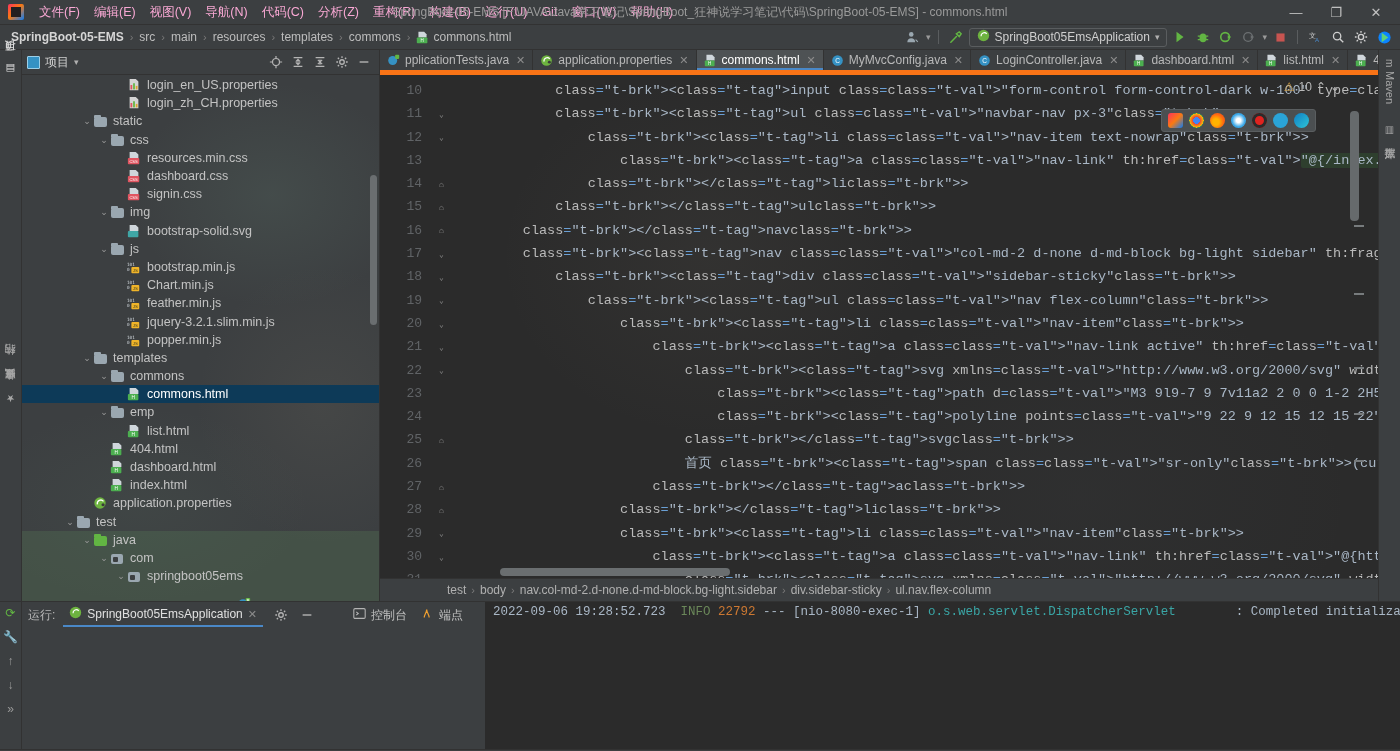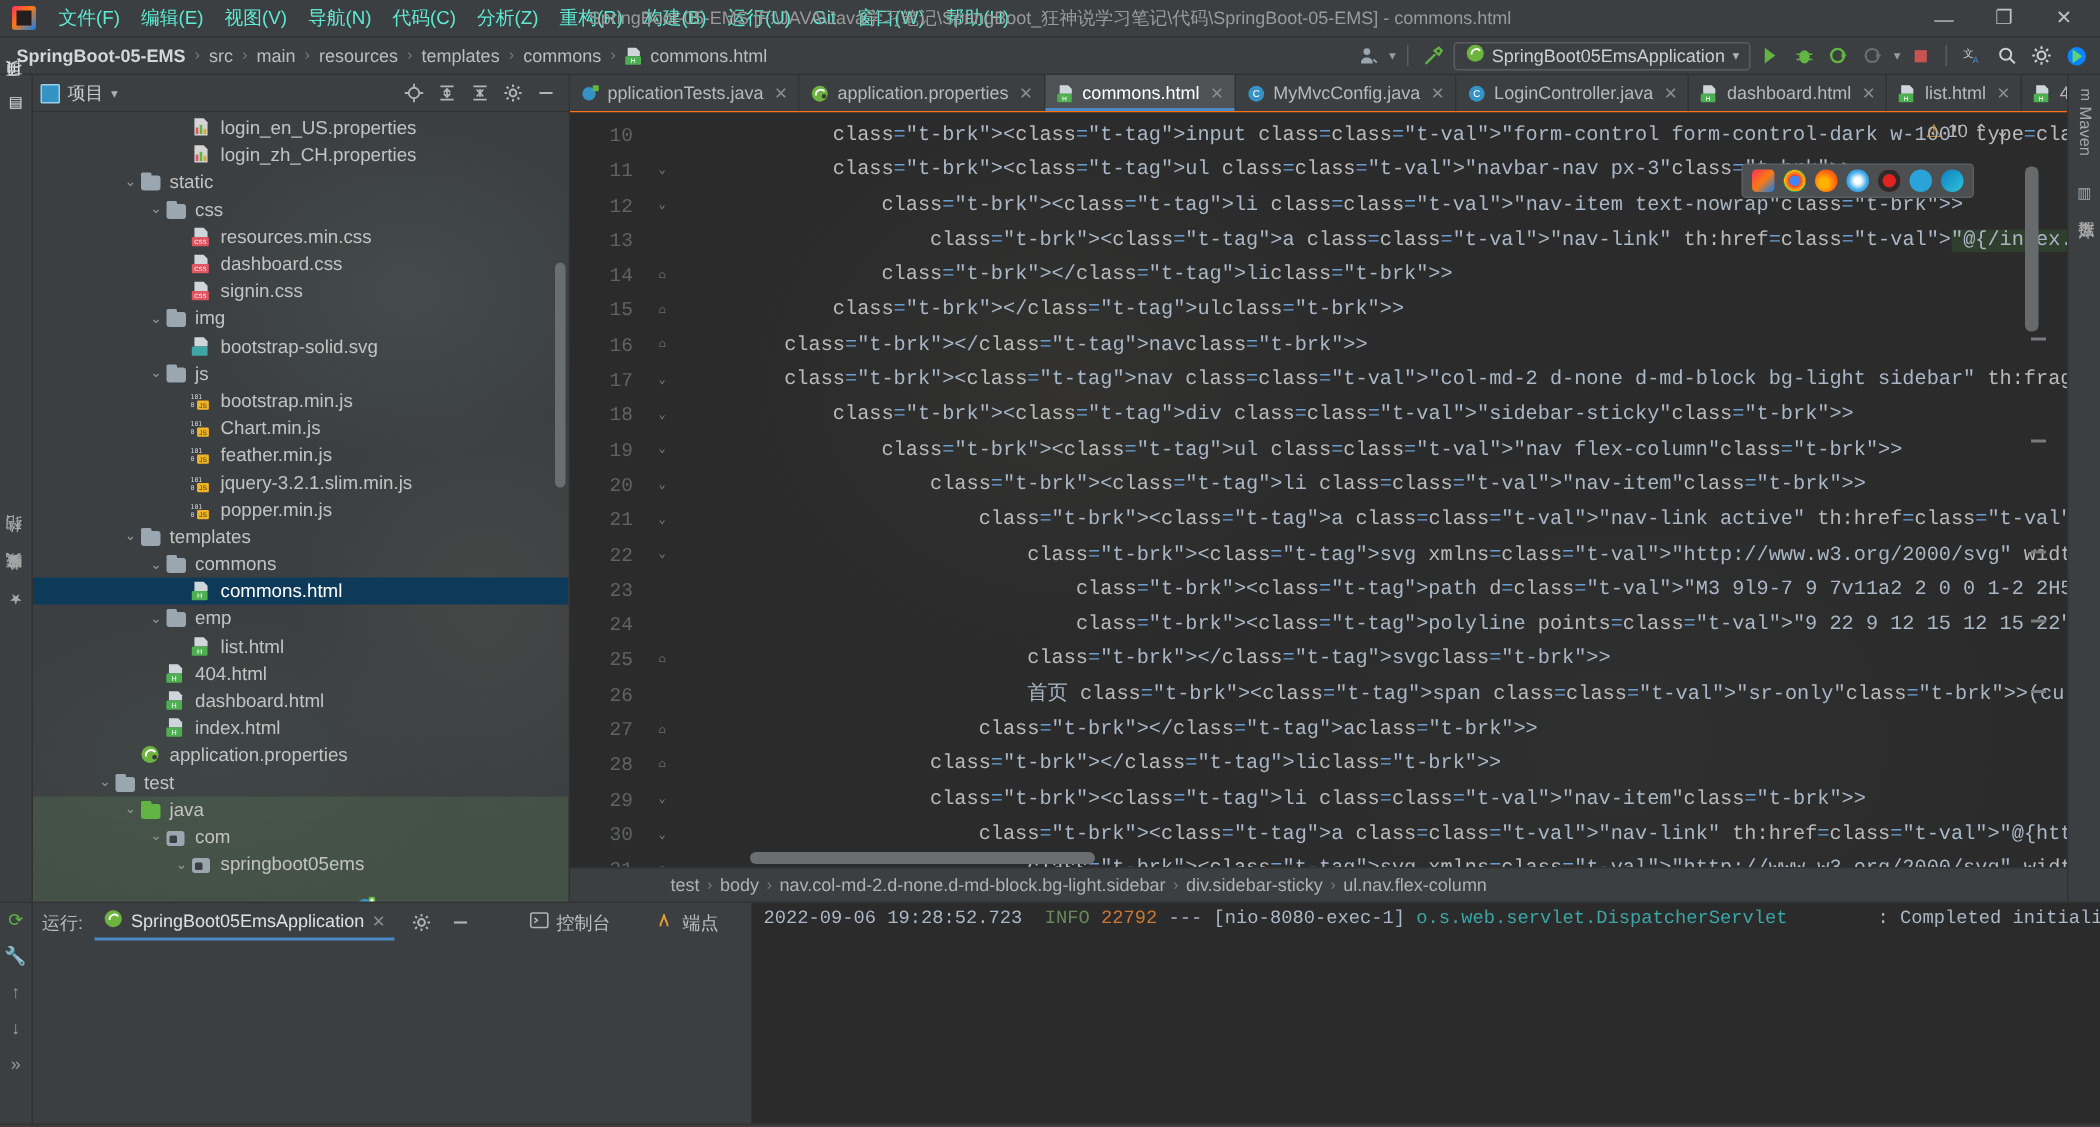--- a/index.html
+++ b/index.html
@@ -23,21 +23,21 @@
     width: 16px; height: 16px; margin: 0 8px 0 4px; border-radius: 2px;
     background: linear-gradient(135deg,#fe315d 0%,#f97a12 45%,#087cfa 100%);
     position: relative; flex: 0 0 auto;
   }
   .logo::after {
     content: ""; position: absolute; left: 3px; top: 3px; width: 10px; height: 10px;
     background: #231f20;
   }
   .menubar { display: flex; align-items: center; gap: 0px; }
   .menu-item {
-    padding: 3px 7px; color: #5eead4; font-size: 12.5px; white-space: nowrap; cursor: default;
+    padding: 3px 7px; color: #f9a8d4; font-size: 12.5px; white-space: nowrap; cursor: default;
   }
   .win-title {
     position: absolute; left: 0; right: 0; text-align: center;
     color: #9a9a9a; font-size: 12px; pointer-events: none;
   }
   .win-btns { margin-left: auto; display: flex; align-items: center; gap: 0; z-index: 2; }
   .win-btn {
     width: 40px; height: 25px; display: flex; align-items: center; justify-content: center;
     color: #c0c0c0; font-size: 13px;
   }
@@ -121,21 +121,21 @@
 
   .tree-scrollbar {
     position: absolute; right: 2px; top: 100px; width: 7px; height: 150px;
     background: #6a6e70; border-radius: 4px;
   }
 
   
   .editor-area { flex: 1; display: flex; flex-direction: column; background:#2b2b2b; min-width:0;}
   .tabsbar {
     display: flex; align-items: stretch; height: 25px; background: #3c3f41;
-    border-bottom: 1px solid #f97316; overflow: hidden;
+    border-bottom: 5px solid #f97316; overflow: hidden;
   }
   .etab {
     display: flex; align-items: center; gap: 5px; padding: 0 7px;
     font-size: 12px; color: #b9b9b9; border-right: 1px solid #323232;
     white-space: nowrap; position: relative; background:#3c3f41;
   }
   .etab.active { background: #4e5254; color: #ffffff; }
   .etab.active::after {
     content:""; position:absolute; left:0; right:0; bottom:0; height:2px; background:#4a88c7;
   }
@@ -201,21 +201,21 @@
     border-right:1px solid #323232;
   }
   .run-main { flex:1; display:flex; flex-direction:row; min-width:0; }
   .run-head { height: 26px; display:flex; align-items:center; padding:0 6px; gap:8px; }
   .run-label { color:#b9b9b9; font-size:12px; }
   .run-tab {
     display:flex; align-items:center; gap:5px; font-size:12px; color:#e0e0e0;
     padding: 3px 6px; border-bottom: 2px solid #4a88c7;
   }
   .run-head-right { margin-left:auto; display:flex; gap:6px; align-items:center; }
-  .run-sub { height:26px; display:flex; align-items:center; gap:30px; padding-left:30px; }
+  .run-sub { height:26px; display:flex; align-items:center; gap:14px; padding-left:30px; }
   .run-sub-item { display:flex; align-items:center; gap:5px; font-size:12px; color:#c0c0c0;}
   .console {
     flex:1; background:#2b2b2b; margin-left:22px; overflow:hidden; position:relative;
     font-family:"Liberation Mono","DejaVu Sans Mono",monospace; font-size:12.5px;
     padding: 2px 0 0 8px;
   }
   .cons-line { white-space:pre; line-height:16px;text-align:right; }
   .c-date { color:#a9b7c6; }
   .c-info { color:#6a8759; }
   .c-pid  { color:#cc7832; }

